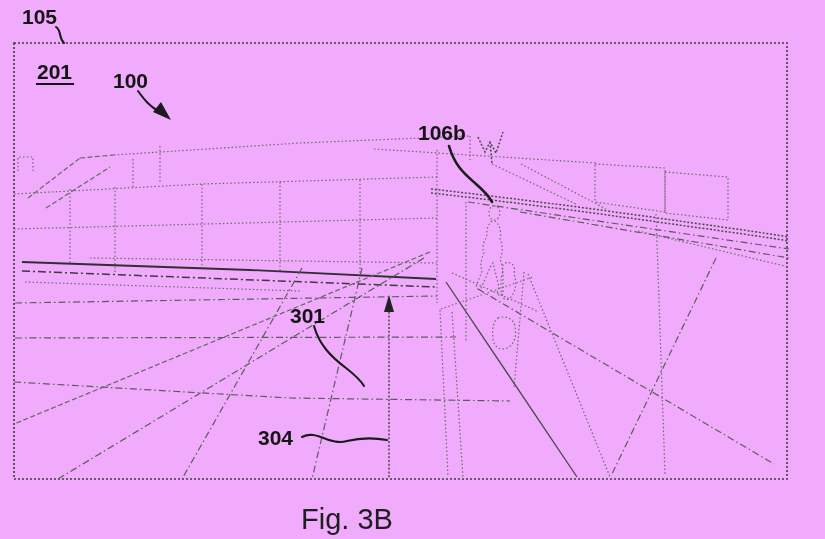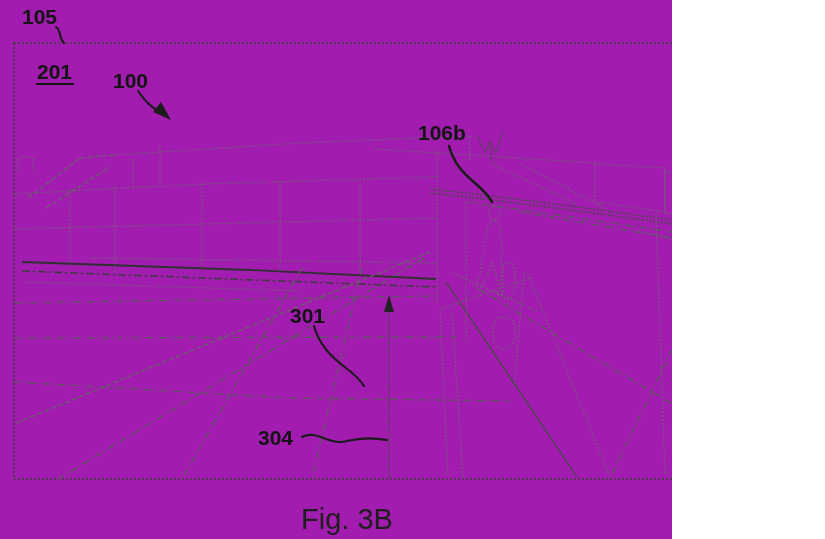--- a/index.html
+++ b/index.html
@@ -1,19 +1,19 @@
 <!DOCTYPE html>
 <html><head>
 <meta charset="utf-8">
 <style>
   html,body{margin:0;padding:0;background:#ffffff;}
   .page{
     position:relative;
-    width:672px;height:539px;
-    background:#a21caf;
+    width:825px;height:539px;
+    background:#f0abfc;
     font-family:"Liberation Sans", sans-serif;
     overflow:hidden;
   }
   svg{display:block;}
   
   .dot      {fill:none;stroke:#6a6a6a;stroke-width:1.2;stroke-dasharray:1.5 2.3;}
   .dot2     {fill:none;stroke:#4a4a4a;stroke-width:1.5;stroke-dasharray:2 1.8;}
   .dd       {fill:none;stroke:#5c5c5c;stroke-width:1.2;stroke-dasharray:7 3 1.5 3;}
   .dddark   {fill:none;stroke:#3c3c3c;stroke-width:1.5;stroke-dasharray:8 3 2 3;}
   .dash     {fill:none;stroke:#666666;stroke-width:1.2;stroke-dasharray:5 2.5;}

